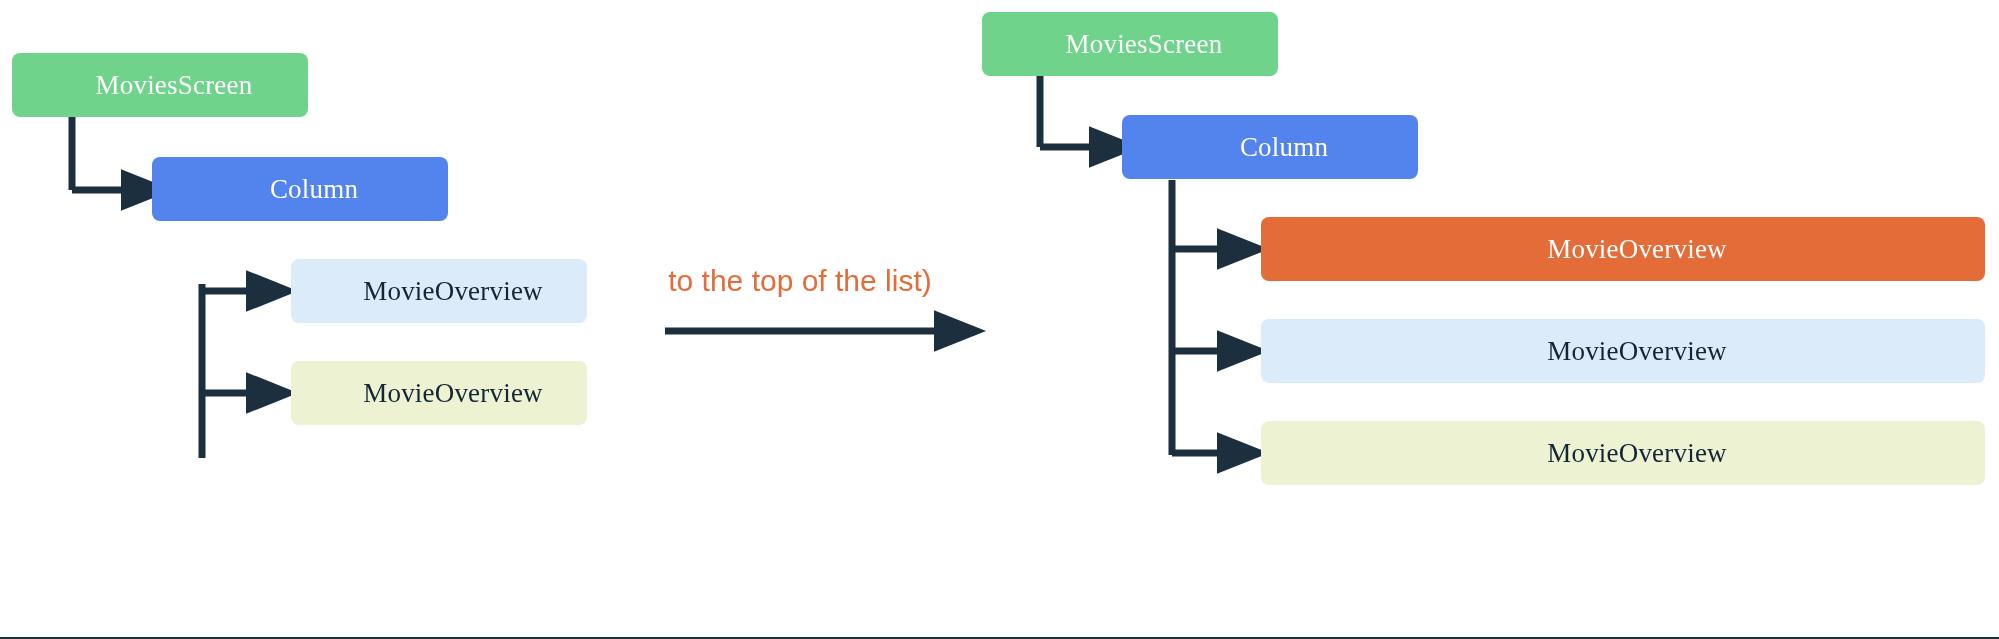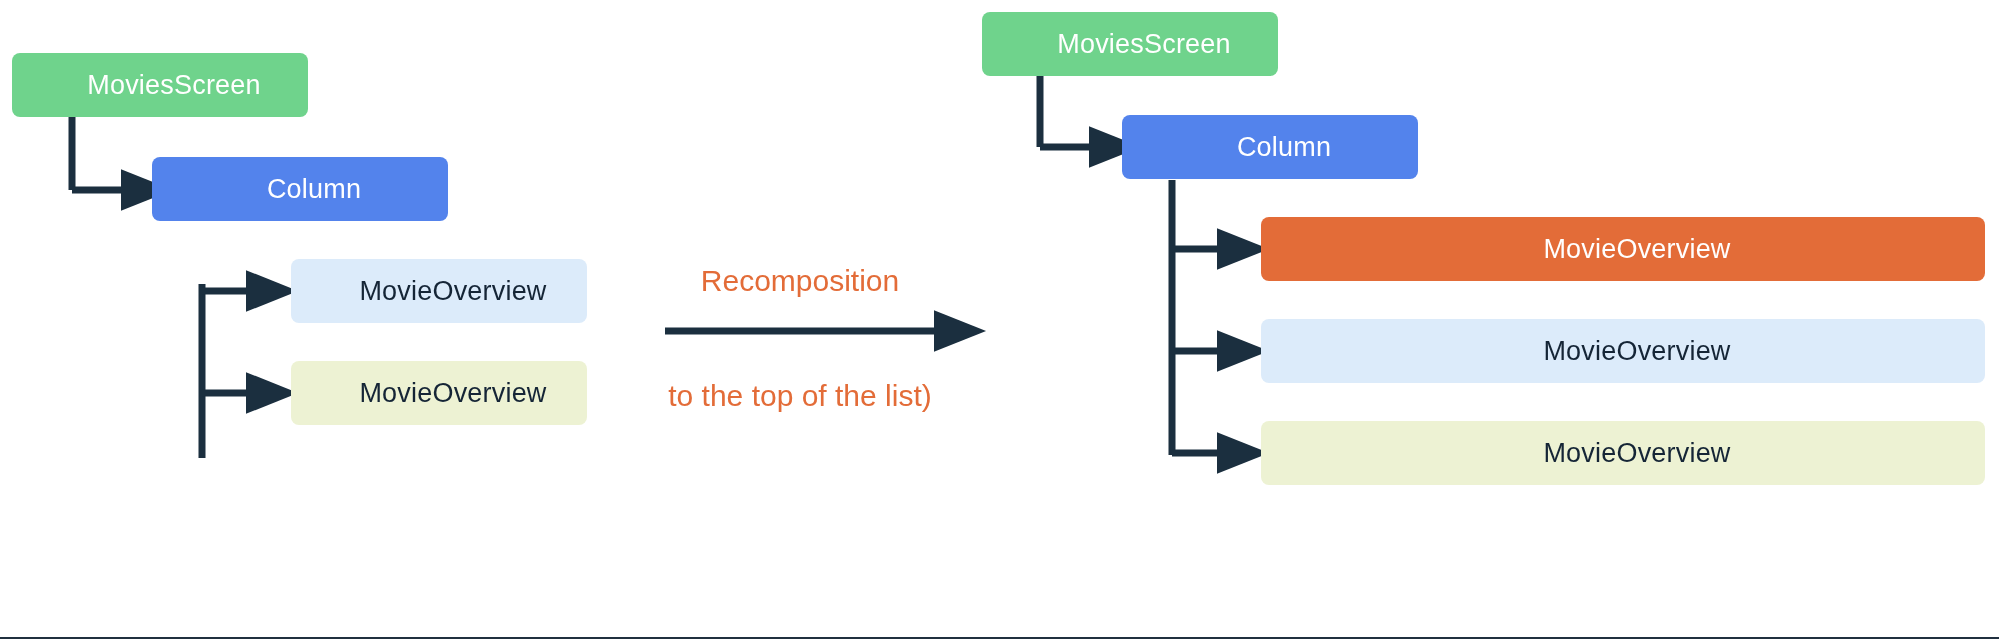--- a/index.html
+++ b/index.html
@@ -17,21 +17,21 @@
     background: #ffffff;
     overflow: hidden;
   }
   .node {
     position: absolute;
     border-radius: 8px;
     display: flex;
     align-items: center;
     justify-content: center;
     box-sizing: border-box;
-    font-family: Liberation Sans, sans-serif;
+    font-family: Liberation Serif, serif;
     letter-spacing: 0.2px;
     line-height: 1;
     white-space: nowrap;
     padding-left: 28px;
   }
   .node-label {
     display: block;
   }
   .svg-layer {
     position: absolute;
@@ -107,21 +107,20 @@
 
   <div class="node" style="left:291px; top:259px; width:296px; height:64px; background:#DCEBFA; color:#152536; font-size:27px;">
     <span class="node-label">MovieOverview</span>
   </div>
 
   <div class="node" style="left:291px; top:361px; width:296px; height:64px; background:#EDF2D3; color:#152536; font-size:27px;">
     <span class="node-label">MovieOverview</span>
   </div>
 
   <div class="caption" style="left:640px; top:185px; width:320px; color:#E36C38; font-size:30px;">
-    <div>Recomposition</div>
     <div>to the top of the list)</div>
   </div>
 
   <div class="node" style="left:982px; top:12px; width:296px; height:64px; background:#6FD38C; color:#FFFFFF; font-size:27px;">
     <span class="node-label">MoviesScreen</span>
   </div>
 
   <div class="node" style="left:1122px; top:115px; width:296px; height:64px; background:#5383EC; color:#FFFFFF; font-size:27px;">
     <span class="node-label">Column</span>
   </div>

